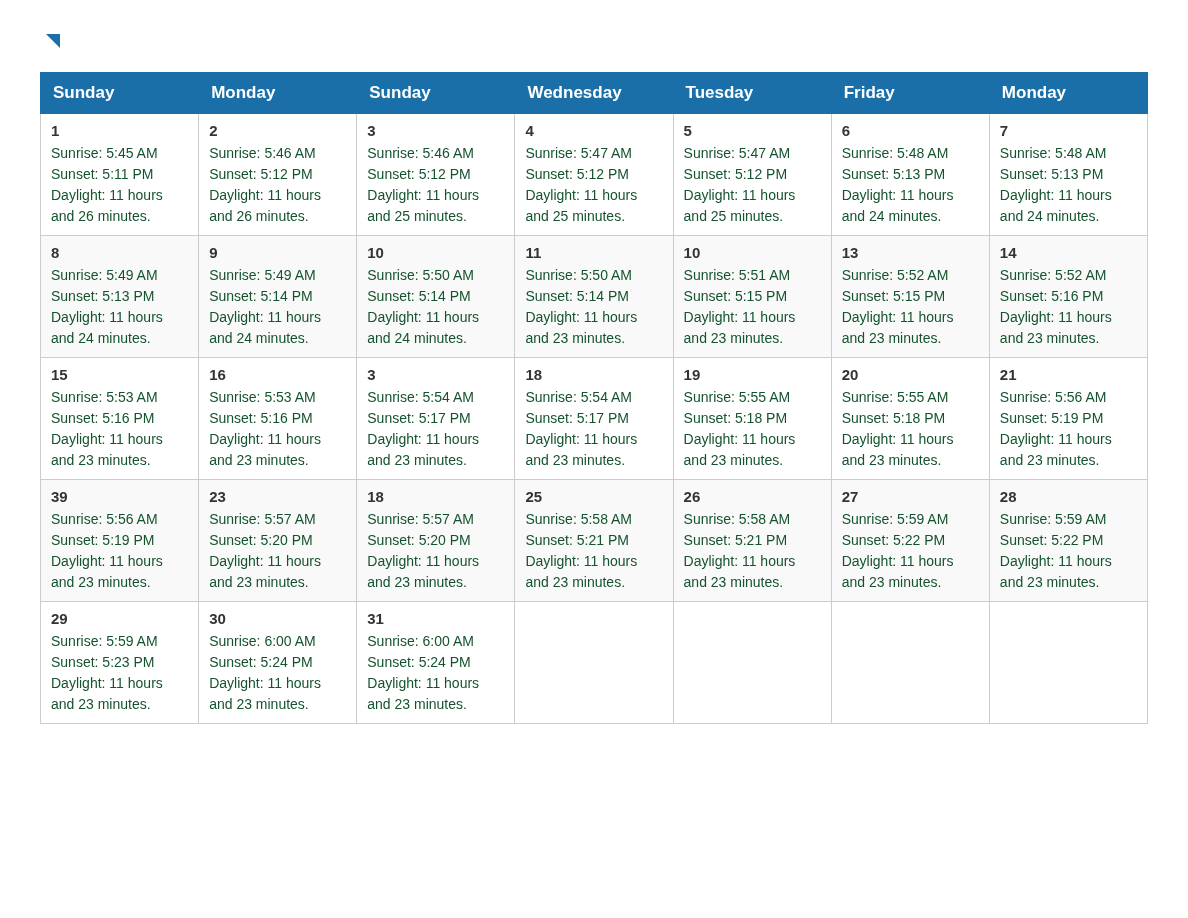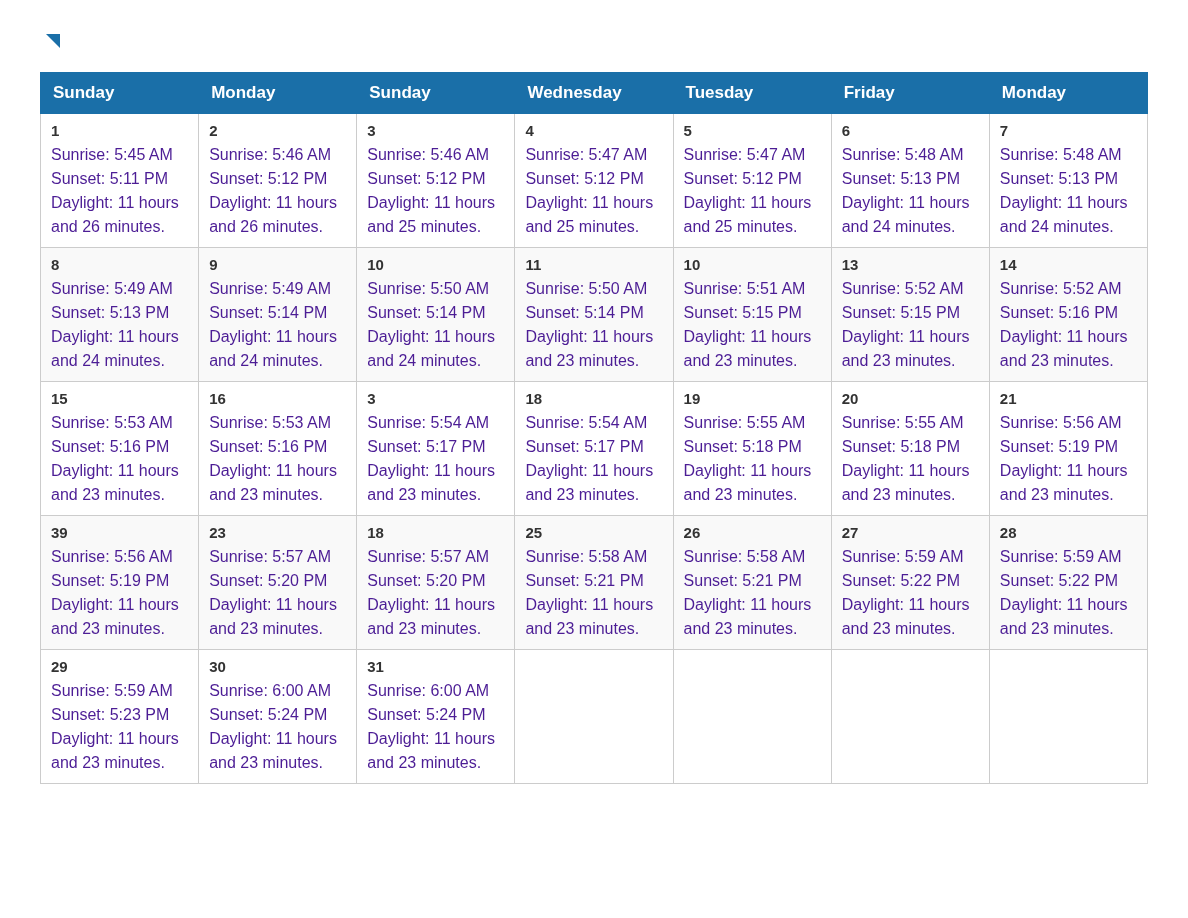--- a/index.html
+++ b/index.html
@@ -64,22 +64,22 @@
       background: #f9f9f9;
     }
     .day-number {
       font-size: 15px;
       font-weight: bold;
       color: #333;
       display: block;
       margin-bottom: 4px;
     }
     .day-info {
-      font-size: 16px;
-      color: #4c1d95;
+      font-size: 14px;
+      color: #14532d;
       line-height: 1.5;
     }
     .empty-cell {
       background: #fff !important;
     }
     .logo-row {
       display: flex;
       align-items: center;
     }
     .logo-text-general {

